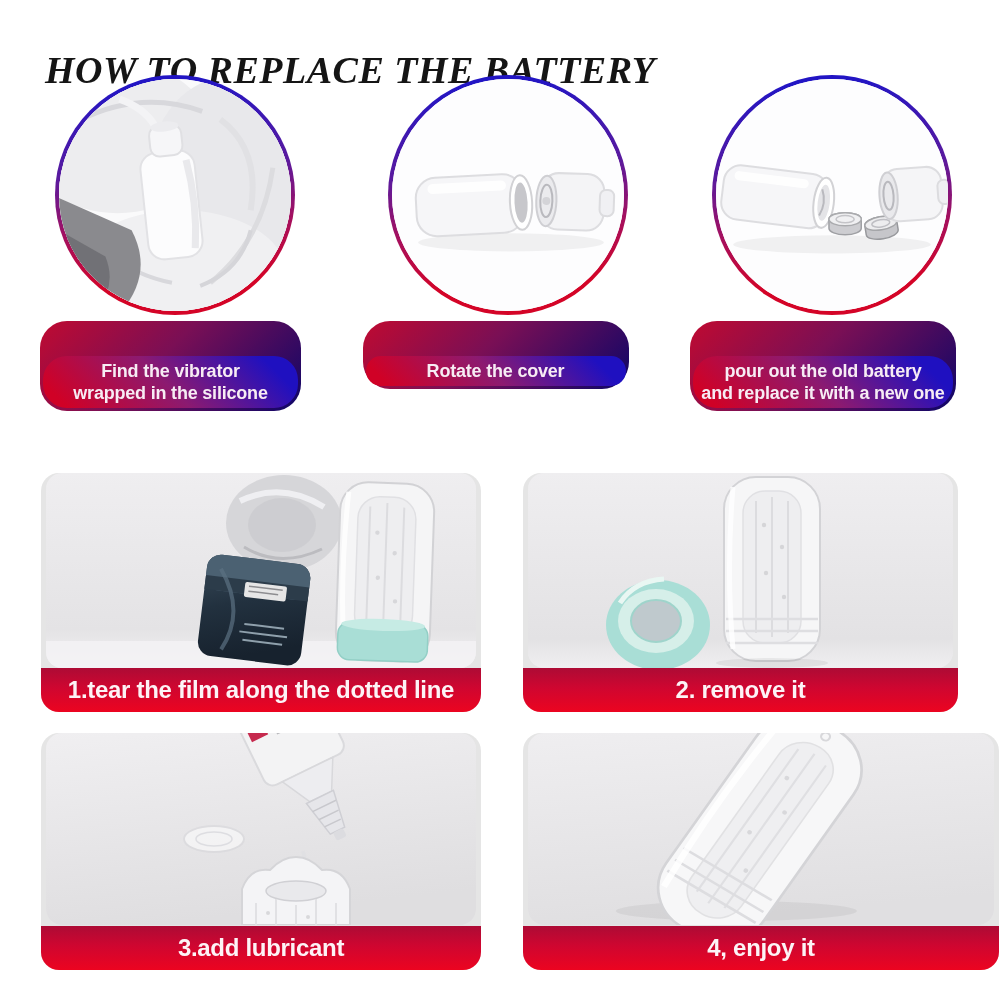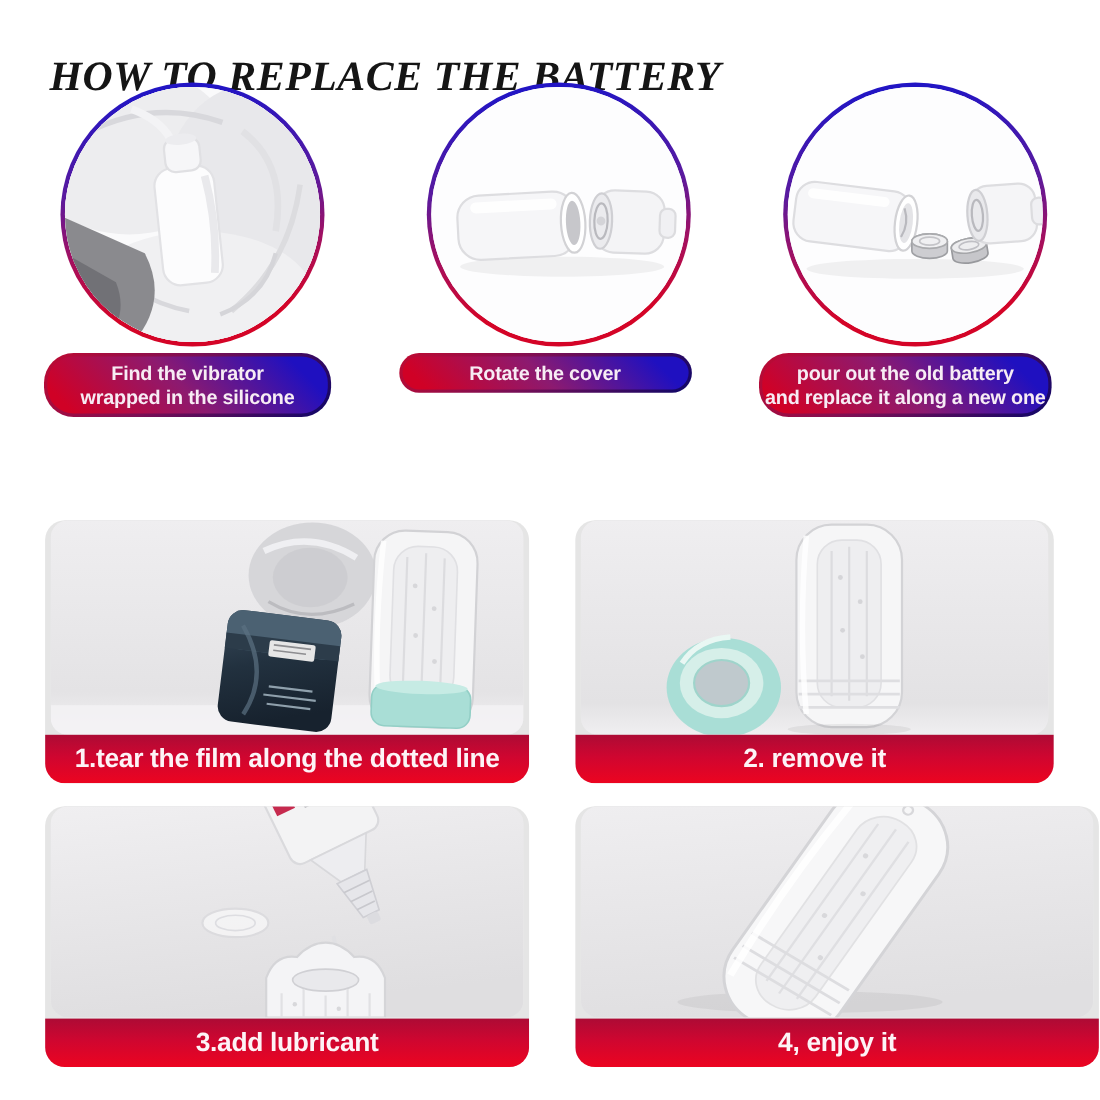--- a/index.html
+++ b/index.html
@@ -19,21 +19,21 @@
   .step.s1 .circle-ring{transform:translateX(4px);}
   .step.s2 .circle-ring{transform:translateX(12px);}
   .step.s3 .circle-ring{transform:translateX(9px);}
   .circle-inner{width:100%;height:100%;border-radius:50%;background:#fdfdfd;overflow:hidden;}
   .circle-inner svg{display:block;width:100%;height:100%;}
 
   .pill-border{margin-top:6px;width:100%;box-sizing:border-box;border-radius:27px;padding:3px;
     background:linear-gradient(135deg,#c00a31 0%,#7a0f55 45%,#0d0668 100%);}
   .pill{border-radius:24px;padding:4px 2px;text-align:center;color:#f7ecf4;font-weight:bold;
     font-size:18px;line-height:22px;letter-spacing:-.2px;
-    background:linear-gradient(45deg,#d00126 8%,#8c1a70 48%,#1f10c0 88%);}
+    background:linear-gradient(45deg,#d00126 8%,#8c1a70 48%,#1f10c0 88%);margin-top:32px;}
 
   
   #use-grid{position:absolute;top:473px;left:41px;width:917px;height:497px;}
   .cell{position:absolute;border-radius:18px;background:#e5e5e5;overflow:hidden;}
   .cell.c1{left:0;top:0;width:440px;height:239px;}
   .cell.c2{left:482px;top:0;width:435px;height:239px;}
   .cell.c3{left:0;top:260px;width:440px;height:237px;}
   .cell.c4{left:482px;top:260px;width:435px;height:237px;padding-left:41px;}
   .photo{position:absolute;left:5px;right:5px;top:0;border-radius:16px;overflow:hidden;background:#e9e8ea;}
   .cell.c1 .photo,.cell.c2 .photo{height:195px;}
@@ -142,21 +142,21 @@
               <ellipse cx="171" cy="114" rx="9" ry="23" fill="#e9e9ec" stroke="#cfcfd3" stroke-width="2"></ellipse>
               <ellipse cx="171" cy="114" rx="5" ry="14" fill="none" stroke="#b9b9be" stroke-width="2"></ellipse>
               <rect x="220" y="102" width="13" height="24" rx="6" fill="#f0f0f3" stroke="#dcdcdf" stroke-width="2"></rect>
             </g>
           </svg>
         </div>
       </div>
       <div class="pill-border">
         <div class="pill">
           <div>pour out the old battery</div>
-          <div>and replace it along a new one</div>
+          <div>and replace it with a new one</div>
         </div>
       </div>
     </div>
   </div>
 
 
   <div id="use-grid">
 
     <div class="cell c1">
       <div class="photo">

